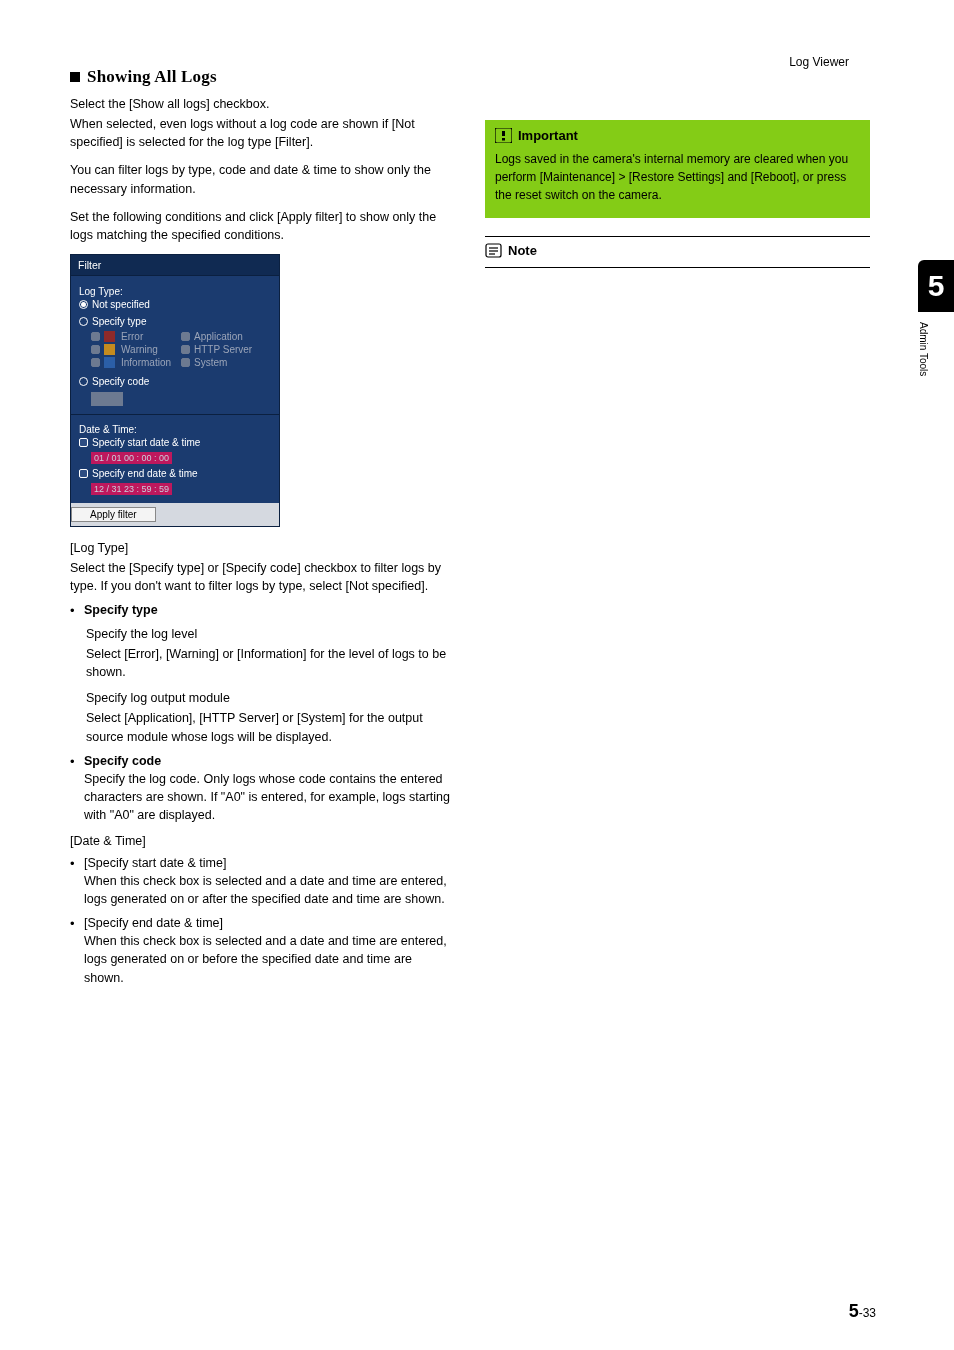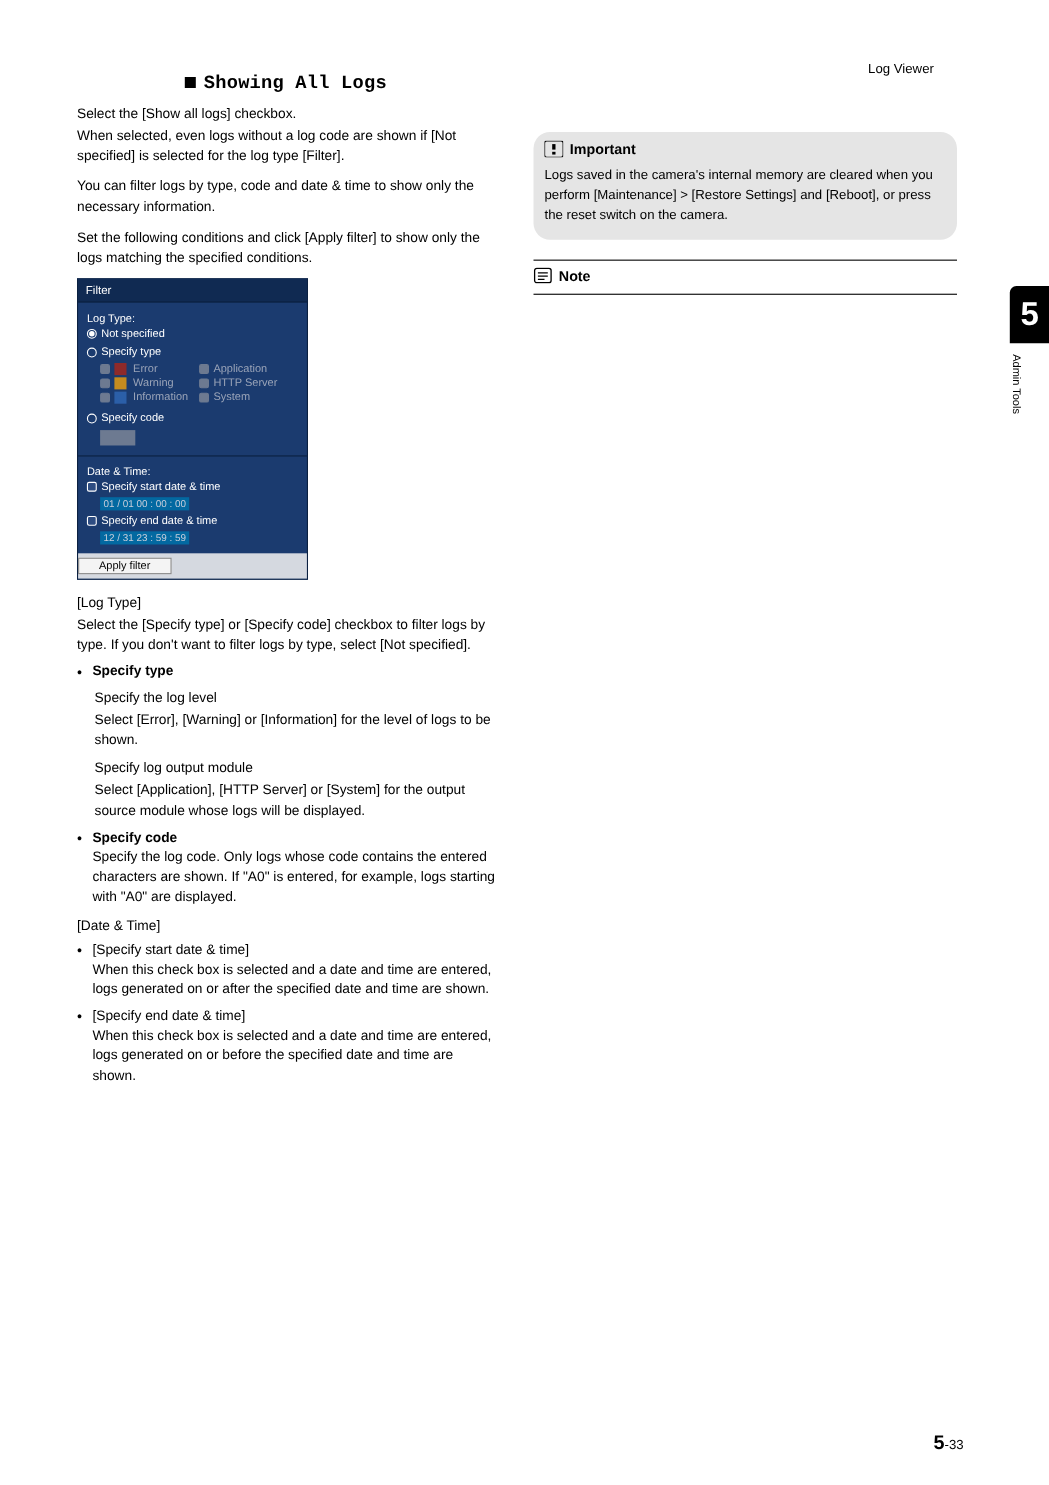--- a/index.html
+++ b/index.html
@@ -22,26 +22,25 @@
     position: absolute;
     top: 55px;
     right: 105px;
     font-size: 12px;
   }
   .col { flex: 1; }
   .col-left { max-width: 380px; }
   .col-right { max-width: 385px; margin-top: 65px; }
 
   h2.section {
-    font-family: Liberation Mono, monospace;
+    font-family: Liberation Serif, serif;
     font-size: 17px;
     font-weight: bold;
     margin: 12px 0 8px 0;
     letter-spacing: 0.2px;
-    text-align: center;
   }
   h2.section::before {
     content: "";
     display: inline-block;
     width: 10px; height: 10px;
     background: #000;
     margin-right: 7px;
     vertical-align: 0px;
   }
   p { font-size: 12.5px; line-height: 1.45; margin-bottom: 10px; }
@@ -82,42 +81,41 @@
   .f-indent { margin-left: 12px; }
   .f-cols { display: flex; }
   .f-col { flex: 1; }
   .f-gray { color: #9aa4b8; }
   .f-icon { width:11px; height:11px; display:inline-block; vertical-align:middle; margin-right:2px; flex-shrink:0;}
   .f-icon.err { background:#8e2a2a;}
   .f-icon.warn { background:#c48b1f;}
   .f-icon.info { background:#2b5fa8;}
   .f-input-code { width: 32px; height: 14px; background:#6d7a91; display:inline-block; margin-left:12px; margin-top:3px;}
   .f-section-border { border-top:1px solid #0b2040; margin:6px -8px 0 -8px; padding:5px 8px 0 8px;}
-  .f-date-input { display:inline-block; background:#0369a1; color:#c8cedb; padding:1px 3px; font-size:9px; margin-left:12px; margin-top:2px;}
+  .f-date-input { display:inline-block; background:#be185d; color:#c8cedb; padding:1px 3px; font-size:9px; margin-left:12px; margin-top:2px;}
   .f-apply-wrap { background:#d5d9e0; text-align:left; padding:4px 0;}
   .f-apply-btn { display:inline-block; background:#f4f4f4; color:#000; border:1px solid #888; font-size:10px; padding:1px 18px;}
 
   
   .callout {
     border: none;
     margin-bottom: 18px;
   }
   .callout-head {
     display: flex; align-items: center; gap: 6px;
     font-weight: bold; font-size: 13px;
     margin-bottom: 3px;
   }
   .callout-body {
     font-size: 12px; line-height: 1.5;
     padding: 3px 0 6px 0;
   }
   .important-box {
-    background: #e5e5e5;
+    background: #84cc16;
     padding: 8px 10px 8px 10px;
-    border-radius: 15px;
   }
   .important-box .callout-head { margin-bottom: 4px; }
   .note-box {
     border-top: 1px solid #000;
     border-bottom: 1px solid #000;
     padding: 6px 0 6px 0;
     margin-top: 18px;
   }
   .ico { width:17px; height:15px; display:inline-block; }
 

